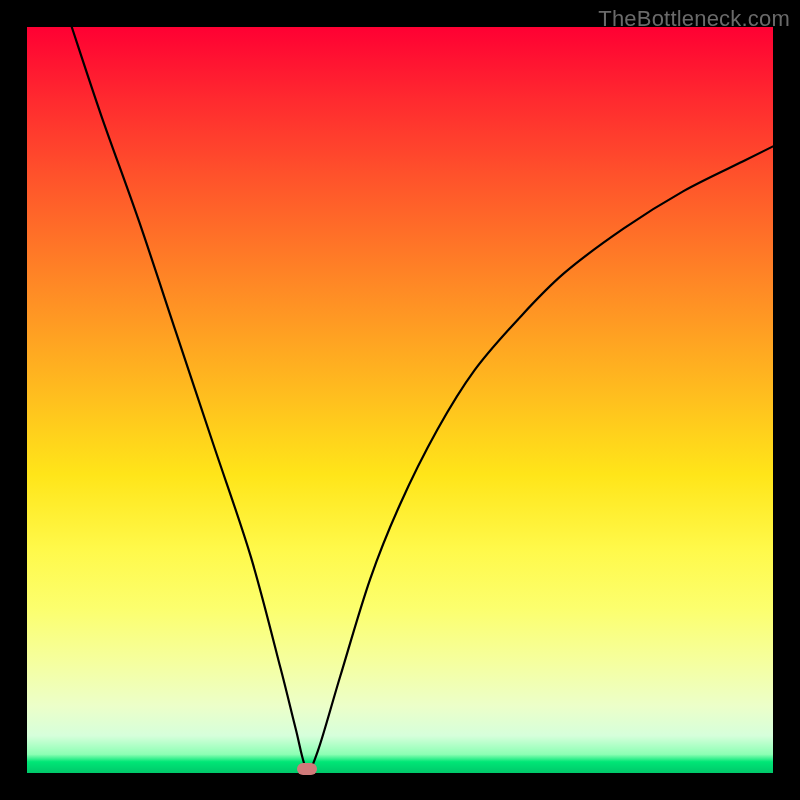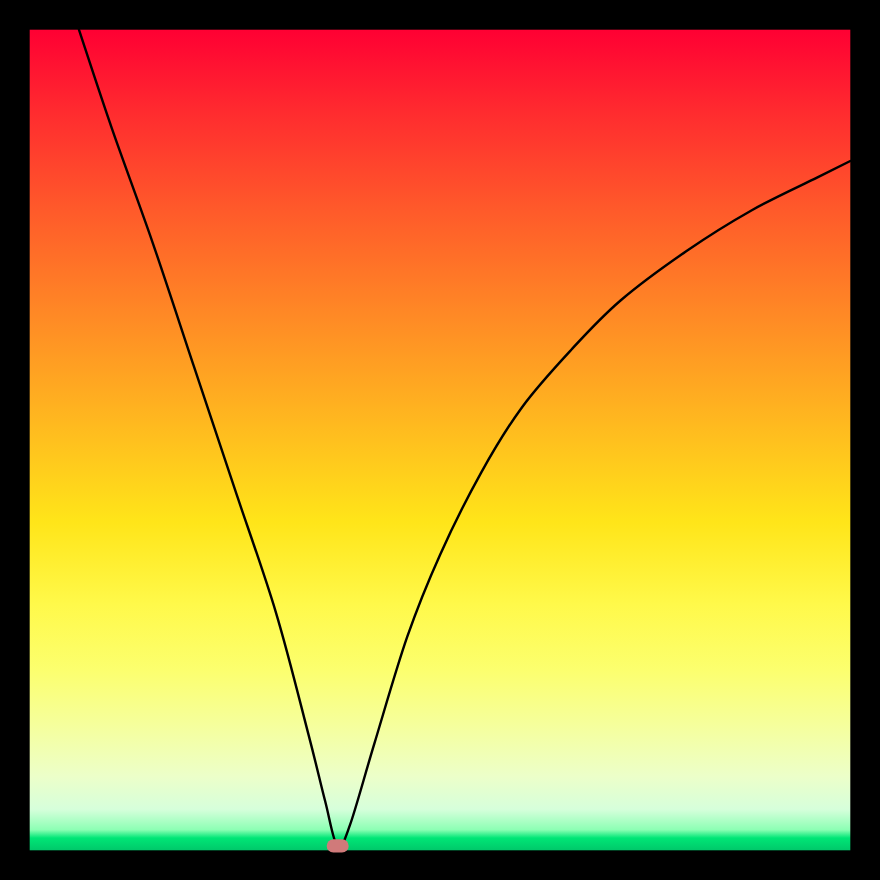--- a/index.html
+++ b/index.html
@@ -63,13 +63,14 @@
 </head>
 <body>
 
 <div class="frame">
   <div class="plot-area">
     <svg class="curve" viewBox="0 0 746 746" preserveAspectRatio="none">
       <path id="curve-path" fill="none" stroke="#000" stroke-width="2.2" stroke-linecap="round" stroke-linejoin="round" d="M 44.76 0 C 49.733333333333334 14.919999999999996, 63.41000000000001 57.19333333333331, 74.60000000000001 89.51999999999998 C 85.79 121.84666666666666, 99.46666666666665 157.90333333333336, 111.89999999999999 193.96000000000004 C 124.33333333333333 230.0166666666667, 136.76666666666668 268.56, 149.20000000000002 305.86 C 161.63333333333335 343.16, 174.06666666666666 380.46, 186.5 417.76 C 198.93333333333334 455.06, 212.60999999999999 492.36000000000007, 223.79999999999998 529.6600000000001 C 234.98999999999998 566.96, 246.18 612.9633333333333, 253.64000000000001 641.56 C 261.1 670.1566666666666, 264.2083333333333 684.455, 268.56 701.24 C 272.9116666666667 718.025, 276.02 738.54, 279.75 742.27 C 283.48 746, 285.345 739.1616666666666, 290.94 723.62 C 296.53499999999997 708.0783333333334, 304.6166666666667 677.6166666666667, 313.32 649.02 C 322.0233333333333 620.4233333333333, 333.21333333333337 580.6366666666667, 343.16 552.04 C 353.1066666666667 523.4433333333333, 361.81 502.3066666666667, 373 477.44 C 384.19 452.5733333333333, 397.8666666666667 425.21999999999997, 410.3 402.84 C 422.73333333333335 380.46, 433.9233333333333 361.80999999999995, 447.59999999999997 343.15999999999997 C 461.27666666666664 324.51, 477.44 307.10333333333335, 492.36 290.94 C 507.28000000000003 274.77666666666664, 519.7133333333334 261.09999999999997, 537.12 246.17999999999995 C 554.5266666666666 231.25999999999993, 576.9066666666668 215.0966666666666, 596.8000000000001 201.41999999999996 C 616.6933333333334 187.7433333333333, 636.5866666666667 175.30999999999997, 656.48 164.12 C 676.3733333333333 152.93000000000004, 701.24 141.7400000000001, 716.16 134.2800000000001 C 731.0799999999999 126.82000000000009, 741.0266666666666 121.84666666666669, 746 119.36000000000001"></path>
     </svg>
     <div class="marker" id="marker" style="left: 279.75px; top: 742.27px; background: rgb(208, 122, 122);"></div>
   </div>
+  <div class="watermark">TheBottleneck.com</div>
 </div>
 
 </body></html>

